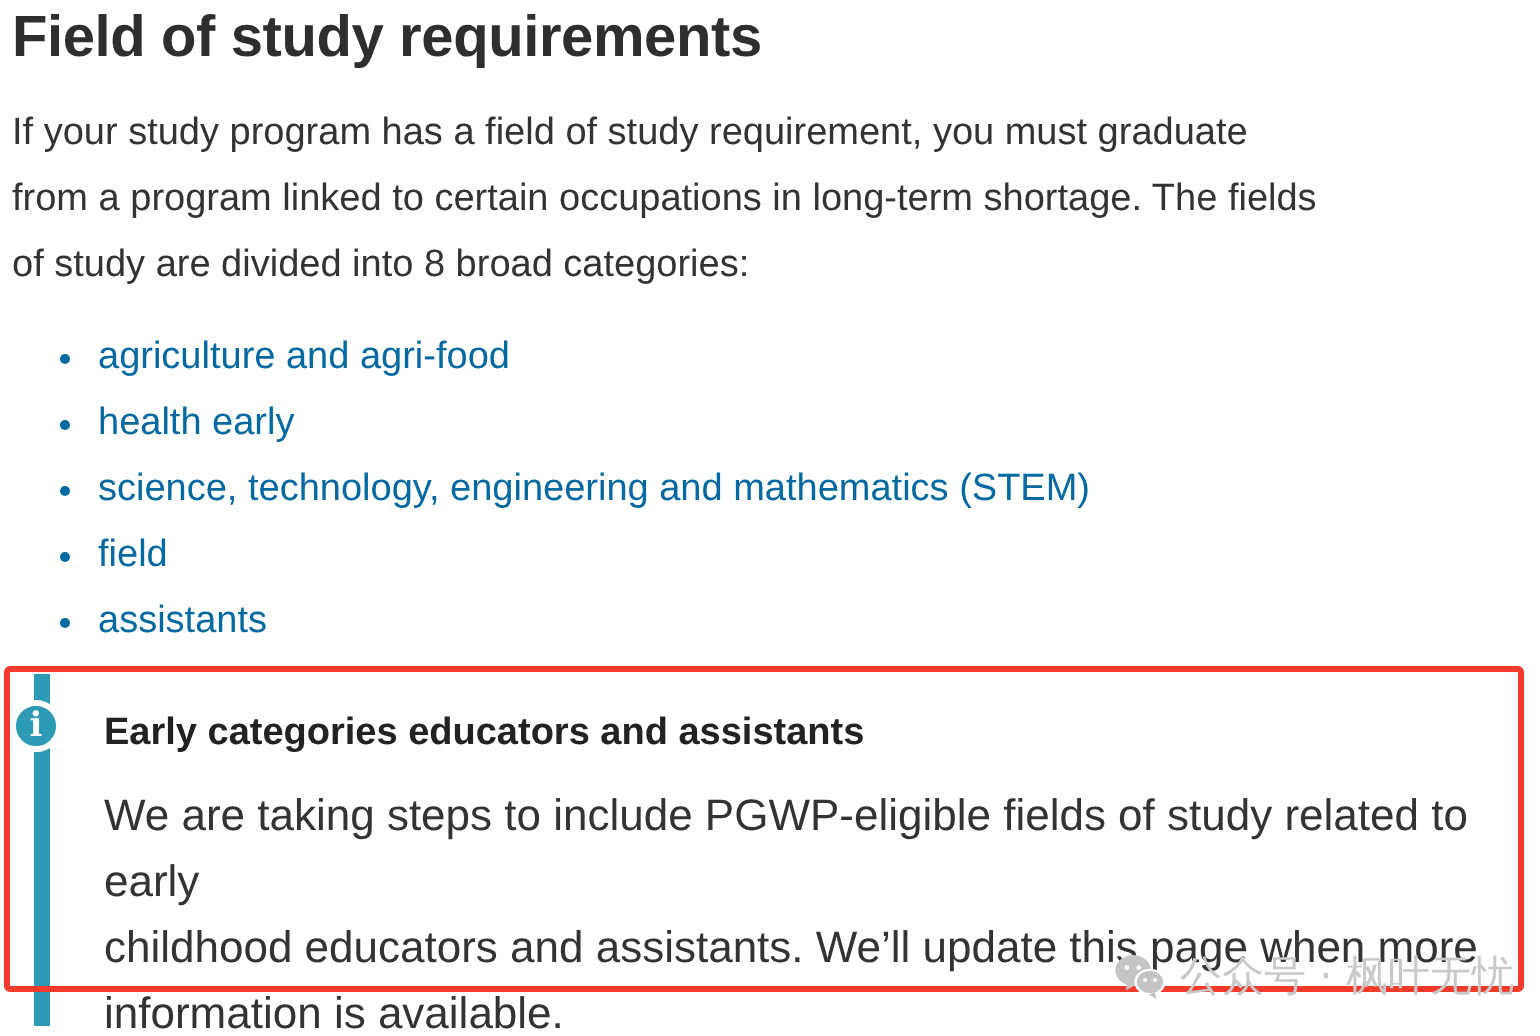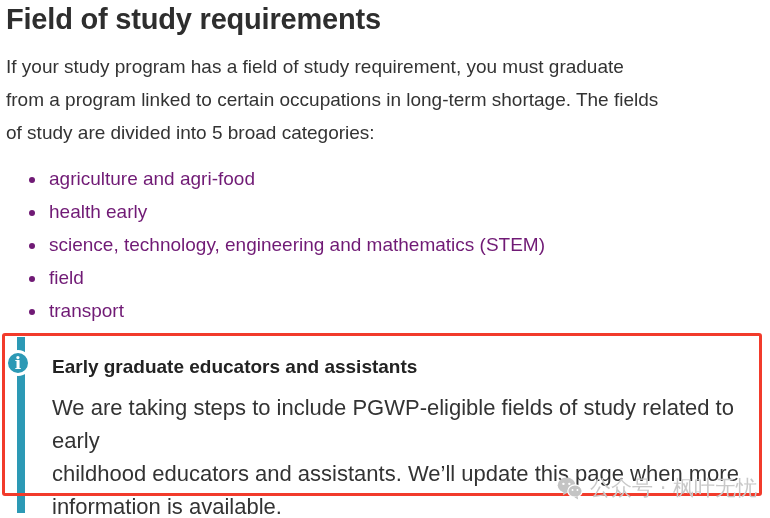--- a/index.html
+++ b/index.html
@@ -35,21 +35,21 @@
     color: #333333;
   }
   .category-list {
     position: absolute;
     left: 6px;
     top: 162px;
     margin: 0;
     padding-left: 41px;
     font-size: 19px;
     line-height: 33px;
-    color: #701a75;
+    color: #0369a1;
   }
   .category-list li { padding-left: 2px; }
   
   .callout-bar {
     position: absolute;
     left: 17px;
     top: 337px;
     width: 8px;
     height: 176px;
     background: #2c99b5;
@@ -118,36 +118,36 @@
 </style>
 </head>
 <body>
 
 <div class="page">
 
   <h1 class="page-title">Field of study requirements</h1>
 
   <p class="intro">If your study program has a field of study requirement, you must graduate
 from a program linked to certain occupations in long-term shortage. The fields
-of study are divided into 5 broad categories:</p>
+of study are divided into 8 broad categories:</p>
 
   <ul class="category-list">
     <li>agriculture and agri-food</li>
     <li>health early</li>
     <li>science, technology, engineering and mathematics (STEM)</li>
     <li>field</li>
-    <li>transport</li>
+    <li>assistants</li>
   </ul>
 
   <div class="callout-bar"></div>
 
   <div class="info-icon">i</div>
 
   <div class="callout">
-    <div class="callout-heading">Early graduate educators and assistants</div>
+    <div class="callout-heading">Early categories educators and assistants</div>
     <p class="callout-body">We are taking steps to include PGWP-eligible fields of study related to early
 childhood educators and assistants. We’ll update this page when more
 information is available.</p>
   </div>
 
   <div class="annotation-box"></div>
 
   <div class="watermark">
     <svg class="wechat-icon" viewBox="0 0 32 32" xmlns="http://www.w3.org/2000/svg">
       <ellipse cx="12.5" cy="12" rx="10.5" ry="9" fill="#c4c4c4"></ellipse>

